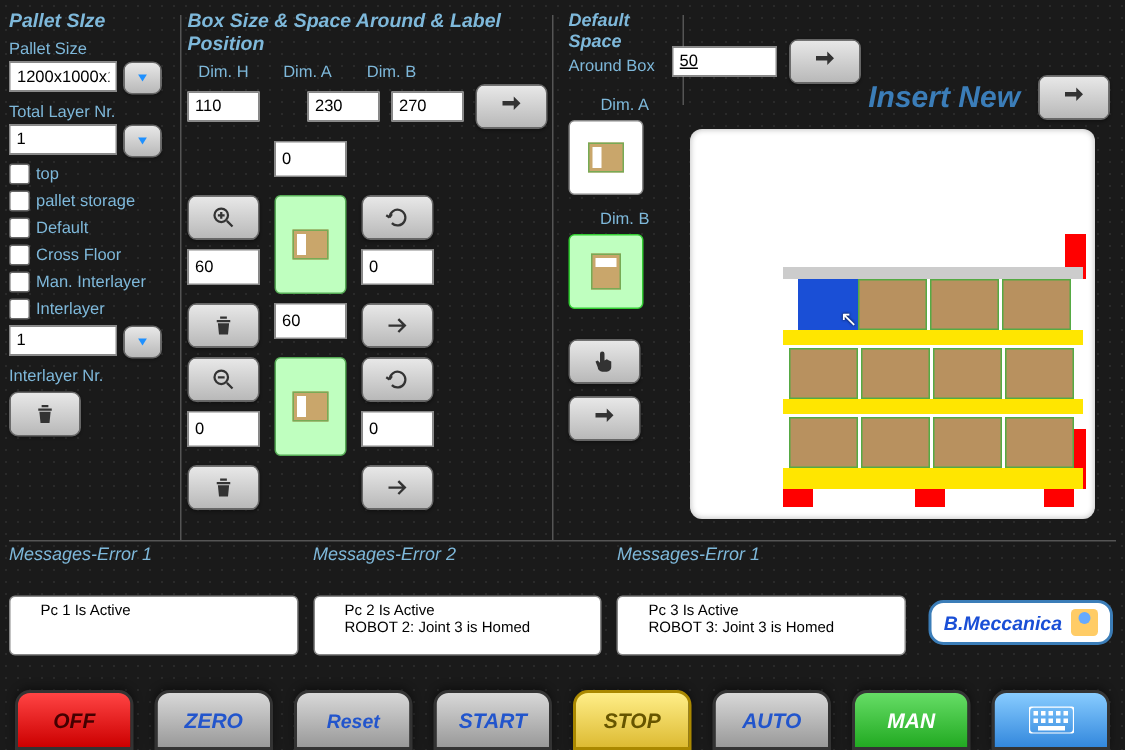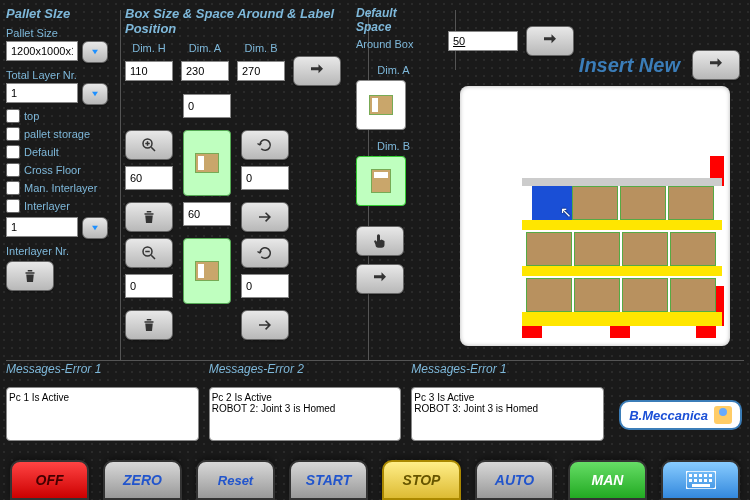--- a/index.html
+++ b/index.html
@@ -3,21 +3,21 @@
 <meta charset="utf-8">
 <style>
   * { box-sizing: border-box; margin: 0; padding: 0; font-family: Arial, sans-serif; }
   body { width: 750px; height: 500px; background: #1a1a1a; background-image: radial-gradient(circle, #2a2a2a 1px, transparent 1px); background-size: 8px 8px; overflow: hidden; position: relative; }
   
   .section-title { color: #7eb8da; font-style: italic; font-size: 13px; font-weight: bold; }
   .label { color: #7eb8da; font-size: 11px; }
   
   .panel-left { position: absolute; left: 6px; top: 6px; width: 110px; }
   .panel-box { position: absolute; left: 125px; top: 6px; width: 240px; }
-  .panel-default { position: absolute; left: 356px; top: 6px; width: 75px; }
+  .panel-default { position: absolute; left: 379px; top: 6px; width: 75px; }
   .panel-insert { position: absolute; left: 460px; top: 6px; width: 280px; }
   
   .input-txt { background: #fff; border: 1px solid #888; font-size: 11px; padding: 2px 4px; height: 20px; }
   .btn { background: linear-gradient(#e8e8e8, #b8b8b8); border: 1px solid #666; border-radius: 6px; display: inline-flex; align-items: center; justify-content: center; cursor: pointer; box-shadow: 0 1px 2px rgba(0,0,0,0.3); }
   .btn-arrow-down { width: 26px; height: 22px; }
   .btn-arrow-down svg { width: 14px; height: 14px; }
   .btn-sq { width: 48px; height: 30px; }
   .btn-sq svg { width: 18px; height: 18px; }
   
   .chk-row { display: flex; align-items: center; margin: 4px 0; gap: 4px; }
@@ -37,22 +37,22 @@
   .insert-title { color: #3b7db8; font-style: italic; font-size: 20px; font-weight: bold; text-align: center; }
   .pallet-view { width: 270px; height: 260px; background: #fff; border-radius: 8px; margin-top: 6px; position: relative; overflow: hidden; box-shadow: inset 0 0 4px rgba(0,0,0,0.3); }
   .pallet-shelf { position: absolute; width: 200px; height: 10px; background: #ffe600; }
   .pallet-box { position: absolute; width: 46px; height: 34px; background: #b8915f; border: 1px solid #5a4; }
   .pallet-foot { position: absolute; width: 14px; height: 30px; background: #ff0000; }
   .blue-block { position: absolute; background: #1a4fd6; }
   .cursor-arrow { position: absolute; left: 100px; top: 118px; color: #fff; font-size: 14px; text-shadow: 0 0 2px #000; }
   
   .messages { position: absolute; top: 362px; left: 6px; right: 6px; display: flex; gap: 10px; }
   .msg-col { flex: 1; }
-  .msg-title { color: #7eb8da; font-style: italic; font-size: 12px; margin-bottom: 11px; }
-  .msg-box { background: #fff; border: 1px solid #888; border-radius: 4px; padding: 4px 2px; font-size: 10px; height: 54px; }
+  .msg-title { color: #7eb8da; font-style: italic; font-size: 12px; margin-bottom: 21px; }
+  .msg-box { background: #fff; border: 1px solid #888; border-radius: 4px; padding: 4px 20px; font-size: 10px; height: 40px; }
   .logo-badge { position: absolute; right: 8px; top: 400px; background: #fff; border: 2px solid #3b7db8; border-radius: 10px; padding: 4px 8px; display: flex; align-items: center; gap: 6px; }
   .logo-badge span { color: #1a4fd6; font-weight: bold; font-style: italic; font-size: 13px; }
   .logo-icn { width: 18px; height: 18px; background: #ffcc66; border-radius: 3px; position: relative; }
   .logo-icn::after { content: ''; position: absolute; top: 2px; left: 5px; width: 8px; height: 8px; background: #6af; border-radius: 50%; }
   
   .bottom-bar { position: absolute; bottom: 0; left: 0; right: 0; height: 46px; display: flex; gap: 14px; padding: 0 10px; align-items: flex-end; }
   .big-btn { flex: 1; height: 40px; border-radius: 10px 10px 0 0; border: 2px solid #333; display: flex; align-items: center; justify-content: center; font-weight: bold; font-style: italic; font-size: 14px; cursor: pointer; box-shadow: 0 -2px 6px rgba(0,0,0,0.4); }
   .btn-off { background: linear-gradient(#ff4444, #cc0000); color: #400; }
   .btn-zero { background: linear-gradient(#d8d8d8, #999); color: #2255cc; }
   .btn-reset { background: linear-gradient(#d8d8d8, #999); color: #2255cc; font-size: 13px; }
@@ -135,21 +135,21 @@
 
 <div class="panel-box">
   <div class="section-title">Box Size &amp; Space Around &amp; Label Position</div>
   <div class="col3" style="margin-top:6px">
     <div class="col-label">Dim. H</div>
     <div class="col-label">Dim. A</div>
     <div class="col-label">Dim. B</div>
   </div>
   <div class="col3" style="margin-top:2px;align-items:center">
     <input class="input-txt" style="width: 48px;" value="110">
-    <input class="input-txt" style="width: 48px;" value="230">
+    <input class="input-txt" style="width: 48px; margin-left: 24px;" value="230">
     <input class="input-txt" style="width: 48px;" value="270">
     <div class="btn btn-sq">
       <svg viewBox="0 0 24 24">
           <path fill="#333" d="M14 3l6 6-6 6v-4H4V7h10z"></path>
         </svg>
     </div>
   </div>
 
   <div class="grid-btns">
     <div></div>

